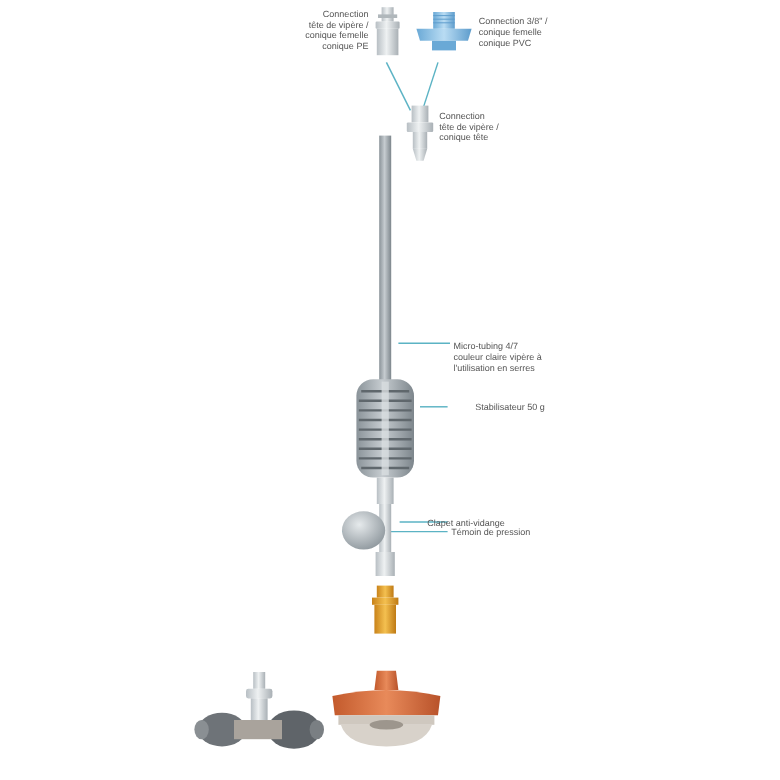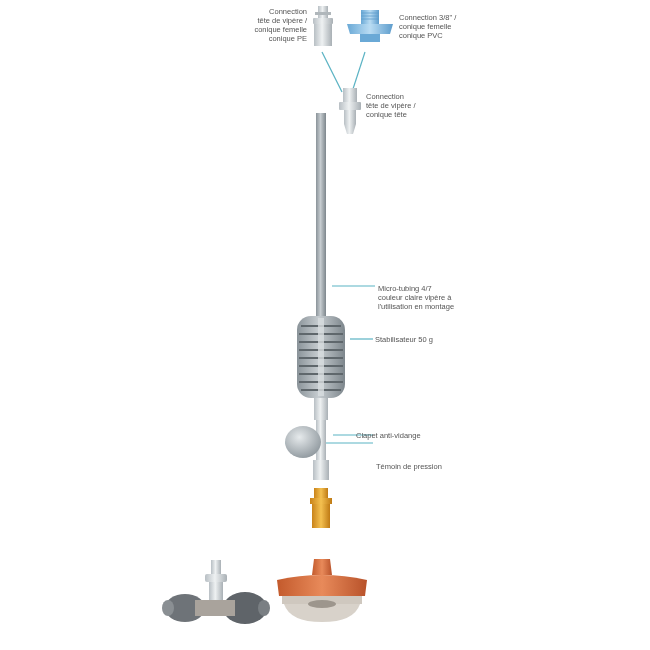--- a/index.html
+++ b/index.html
@@ -144,26 +144,26 @@
 
 <div class="label" style="left:366px;top:92px;width:80px;">
   <div>Connection</div>
   <div>tête de vipère /</div>
   <div>conique tête</div>
 </div>
 
 <div class="label" style="left:378px;top:284px;width:100px;">
   <div>Micro-tubing 4/7</div>
   <div>couleur claire vipère à</div>
-  <div>l'utilisation en montage</div>
+  <div>l'utilisation en serres</div>
 </div>
 
-<div class="label" style="left:375px;top:335px;width:100px;">
+<div class="label" style="left:375px;top:335px;width:100px;text-align:center;">
   <div>Stabilisateur 50 g</div>
 </div>
 
 <div class="label" style="left:356px;top:431px;width:100px;">
   <div>Clapet anti-vidange</div>
 </div>
 
-<div class="label" style="left:376px;top:439px;width:100px;margin-top:23px;">
+<div class="label" style="left:376px;top:439px;width:100px;">
   <div>Témoin de pression</div>
 </div>
 
 </body></html>

